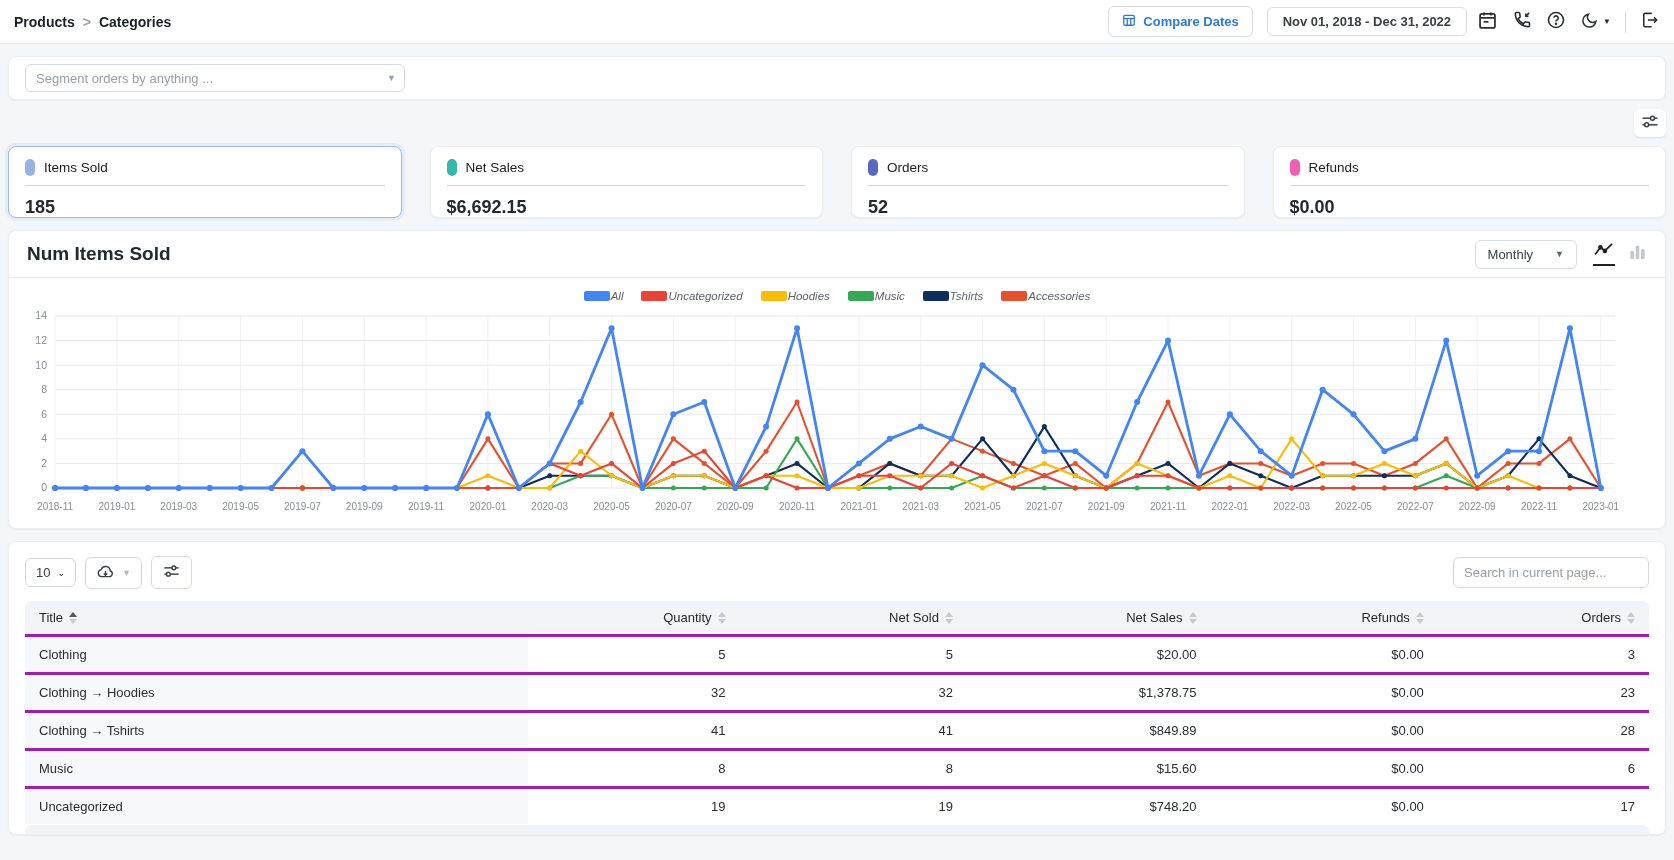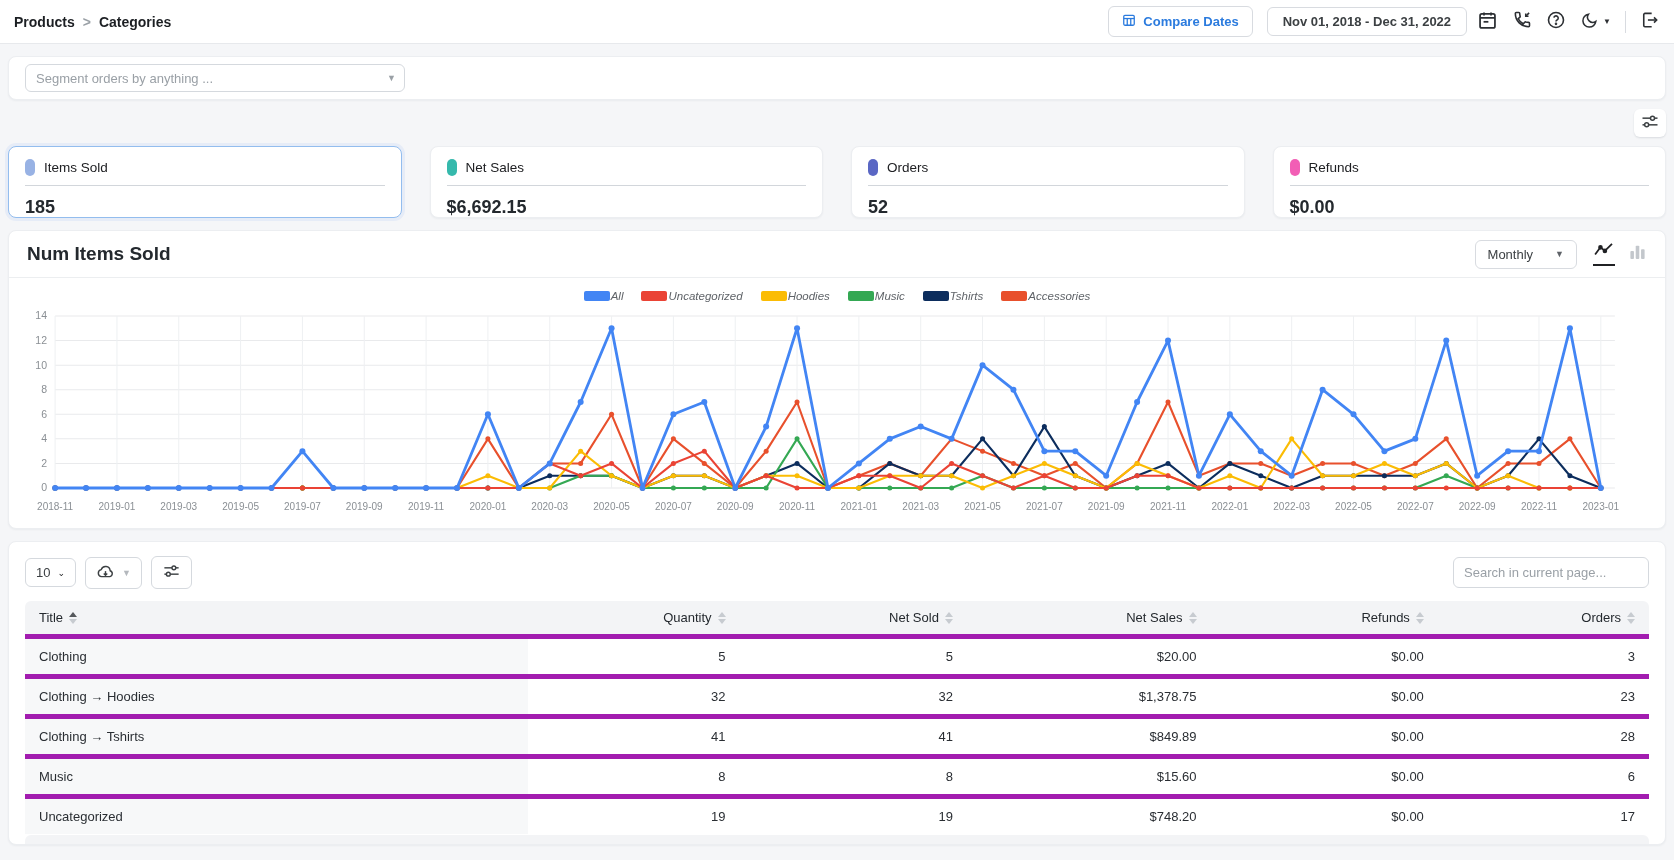--- a/index.html
+++ b/index.html
@@ -70,21 +70,21 @@
   .mini-btn .caret { font-size:9px; color:#5f6368; }
   .mini-btn .caret.red { color:#b4b8bd; }
   .search-input { width:196px; height:31px; border:1px solid #d5d9de; border-radius:6px; padding:0 10px;
                   font-size:13px; color:#3c4043; font-family:"Liberation Sans",sans-serif; }
   .search-input::placeholder { color:#9aa0a6; }
 
   table { width:100%; border-collapse:collapse; font-size:13px; }
   thead th { background:#f3f4f6; font-weight:normal; color:#24292e; padding:9px 14px; text-align:right; cursor:pointer; }
   thead th:first-child { text-align:left; border-radius:6px 0 0 0; }
   thead th:last-child { border-radius:0 6px 0 0; }
-  tbody td { padding:10px 14px; border-top:5px solid #a21caf; text-align:right; color:#2a2e33; background:#fff; }
+  tbody td { padding:10px 14px; border-top:3px solid #a21caf; text-align:right; color:#2a2e33; background:#fff; }
   tbody td.title-cell { text-align:left; background:#f7f8f9; }
   .th-inner { display:inline-flex; align-items:center; gap:6px; }
   .sorts { display:inline-flex; flex-direction:column; gap:2px; }
   .tri { width:0; height:0; border-left:4px solid transparent; border-right:4px solid transparent; }
   .tri.up { border-bottom:5px solid #c7cbd0; }
   .tri.down { border-top:5px solid #c7cbd0; }
   .tri.up.on { border-bottom-color:#55585c; }
   .tbl-footer { height:9px; background:#f3f4f6; border-radius:6px 6px 0 0; margin-top:1px; }
 </style>
 </head>

